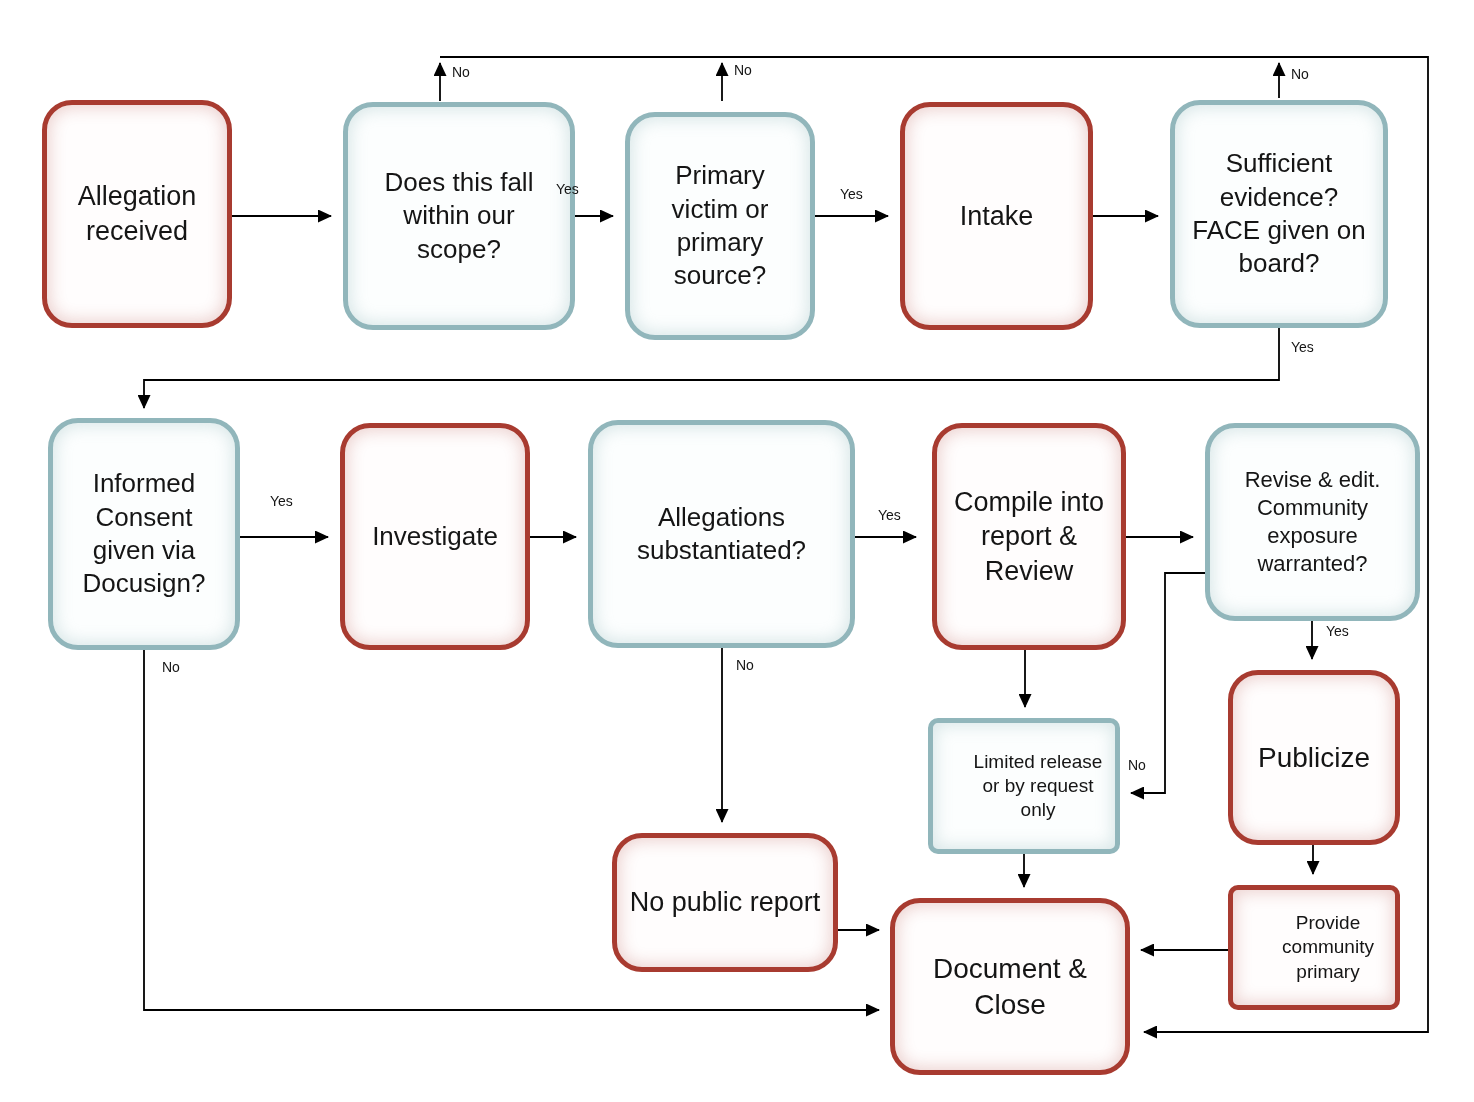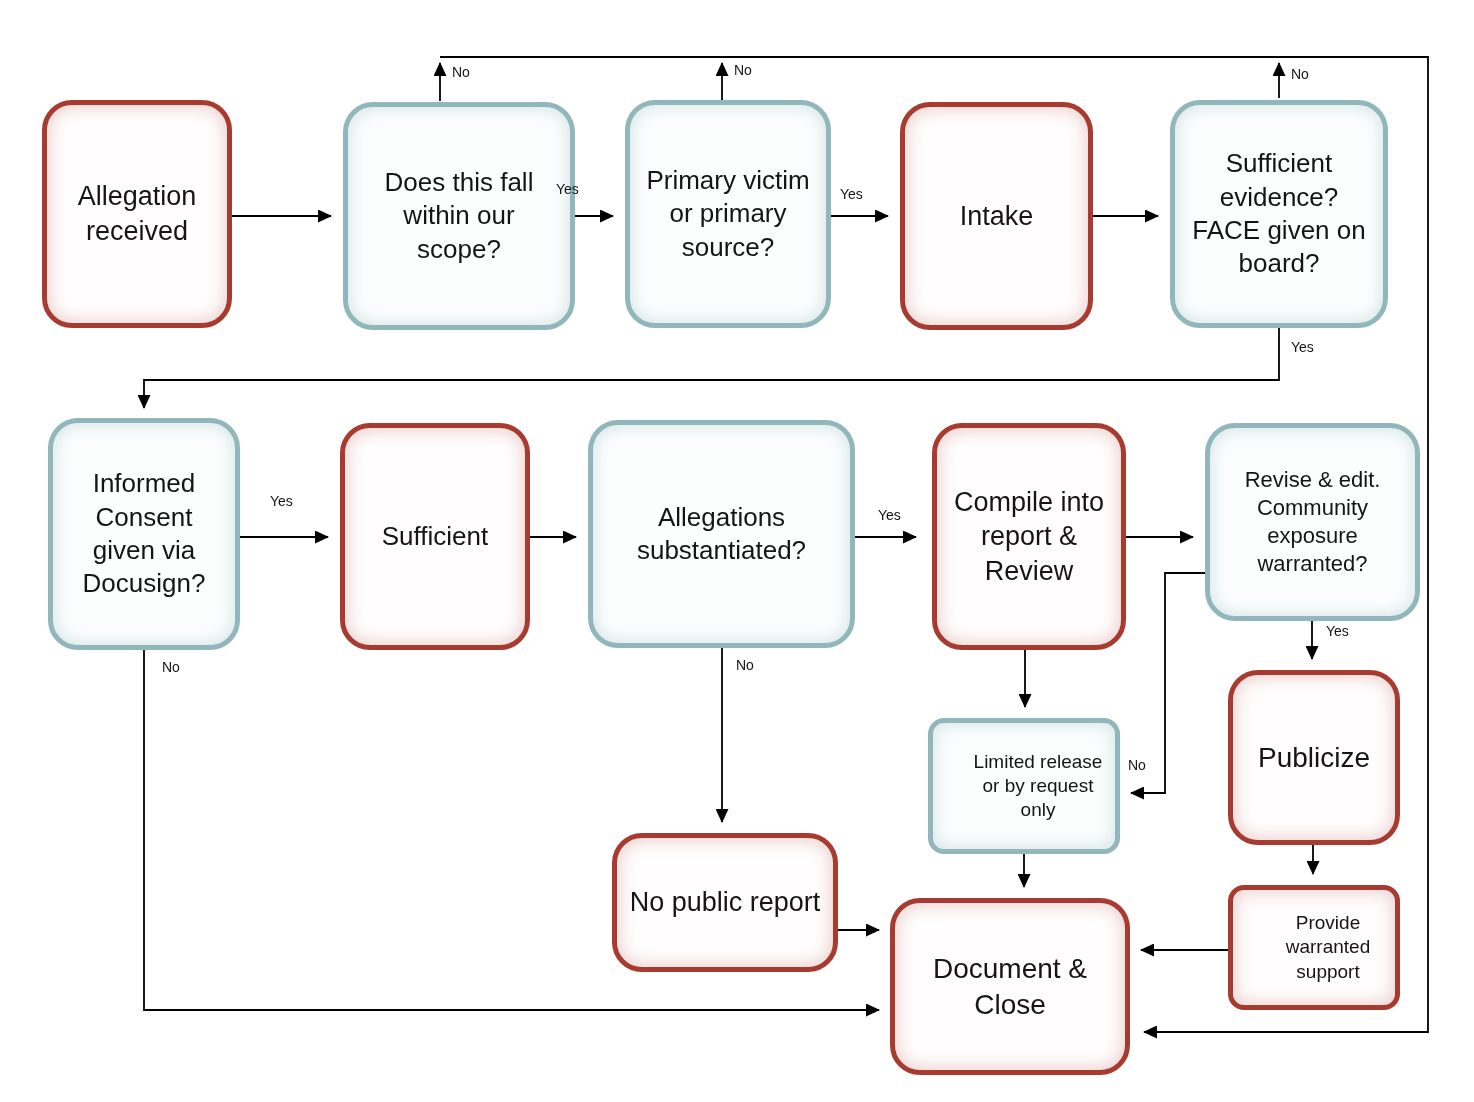--- a/index.html
+++ b/index.html
@@ -24,21 +24,21 @@
   .node.red{
     border-color:var(--red);
     box-shadow:inset 0 0 16px 3px rgba(168,59,48,.22);
     background:#fffdfd;
   }
   .node.teal{
     border-color:var(--teal);
     box-shadow:inset 0 0 16px 3px rgba(145,182,187,.32);
     background:#fcfefe;
   }
-  .node.small{border-radius:16px;border-width:5px;padding-left:40px;}
+  .node.small{border-radius:10px;border-width:5px;padding-left:40px;}
   .edge-label{
     position:absolute;font-size:14px;color:var(--text);white-space:nowrap;
   }
 </style>
 </head>
 <body>
 
 <div class="canvas">
 
   <svg class="edges" width="1474" height="1102" viewBox="0 0 1474 1102" fill="none" stroke="#000" stroke-width="1.8">
@@ -83,35 +83,35 @@
 
     <path d="M144,650 V1010 H879" marker-end="url(#arrow)"></path>
   </svg>
 
   <div class="node red" style="left:42px;top:100px;width:190px;height:228px;font-size:27px;">
     <span>Allegation received</span>
   </div>
   <div class="node teal" style="left:343px;top:102px;width:232px;height:228px;font-size:26px;">
     <span>Does this fall within our scope?</span>
   </div>
-  <div class="node teal" style="left:625px;top:100px;width:206px;height:228px;font-size:26px;justify-content:center;">
+  <div class="node teal" style="left:625px;top:112px;width:190px;height:228px;font-size:26px;justify-content:center;">
     <span>Primary victim or primary source?</span>
   </div>
   <div class="node red" style="left:900px;top:102px;width:193px;height:228px;font-size:27px;">
     <span>Intake</span>
   </div>
   <div class="node teal" style="left:1170px;top:100px;width:218px;height:228px;font-size:26px;">
     <span>Sufficient evidence? FACE given on board?</span>
   </div>
 
   <div class="node teal" style="left:48px;top:418px;width:192px;height:232px;font-size:26px;">
     <span>Informed Consent given via Docusign?</span>
   </div>
   <div class="node red" style="left:340px;top:423px;width:190px;height:227px;font-size:26px;">
-    <span>Sufficient</span>
+    <span>Investigate</span>
   </div>
   <div class="node teal" style="left:588px;top:420px;width:267px;height:228px;font-size:26px;">
     <span>Allegations substantiated?</span>
   </div>
   <div class="node red" style="left:932px;top:423px;width:194px;height:227px;font-size:27px;">
     <span>Compile into report &amp; Review</span>
   </div>
   <div class="node teal" style="left:1205px;top:423px;width:215px;height:198px;font-size:22px;">
     <span>Revise &amp; edit. Community exposure warranted?</span>
   </div>
@@ -122,21 +122,21 @@
   <div class="node red" style="left:1228px;top:670px;width:172px;height:175px;font-size:28px;">
     <span>Publicize</span>
   </div>
   <div class="node red" style="left:612px;top:833px;width:226px;height:139px;font-size:27px;">
     <span>No public report</span>
   </div>
   <div class="node red" style="left:890px;top:898px;width:240px;height:177px;font-size:28px;">
     <span>Document &amp; Close</span>
   </div>
   <div class="node red small" style="left:1228px;top:885px;width:172px;height:125px;font-size:19px;">
-    <span>Provide warranted support</span>
+    <span>Provide community primary</span>
   </div>
 
   <div class="edge-label" style="left:452px;top:64px;">No</div>
   <div class="edge-label" style="left:556px;top:181px;">Yes</div>
   <div class="edge-label" style="left:734px;top:62px;">No</div>
   <div class="edge-label" style="left:840px;top:186px;">Yes</div>
   <div class="edge-label" style="left:1291px;top:66px;">No</div>
   <div class="edge-label" style="left:1291px;top:339px;">Yes</div>
   <div class="edge-label" style="left:270px;top:493px;">Yes</div>
   <div class="edge-label" style="left:162px;top:659px;">No</div>

